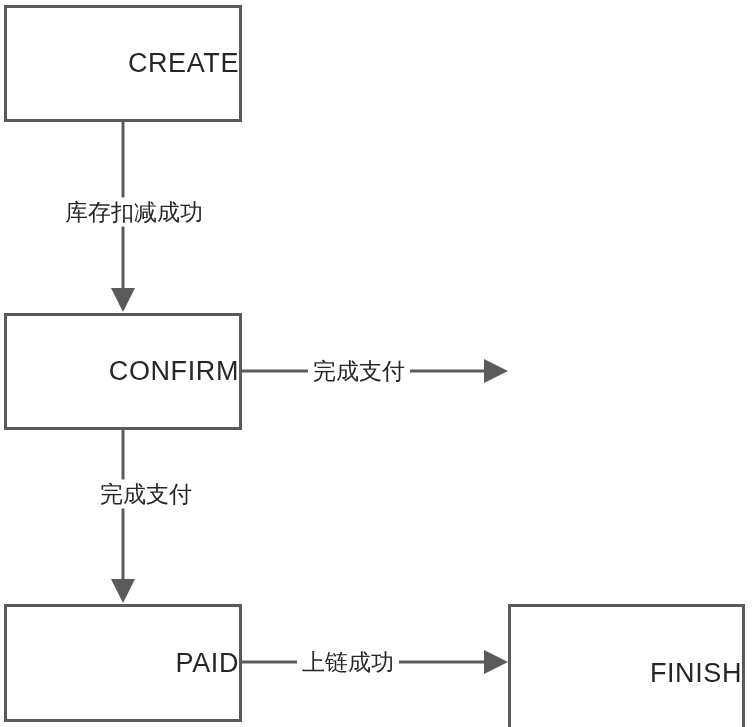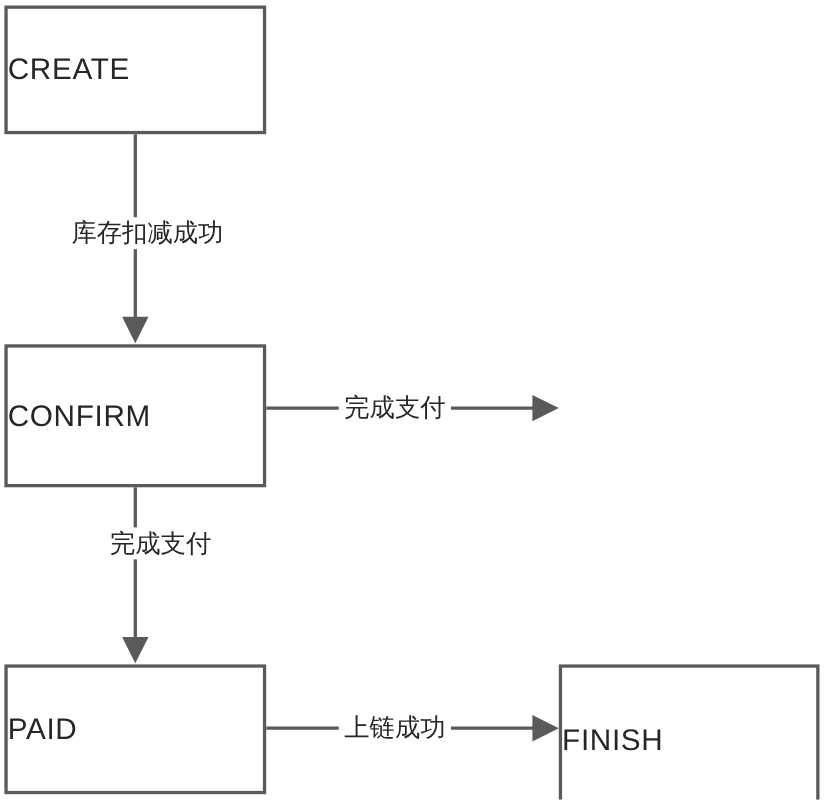--- a/index.html
+++ b/index.html
@@ -17,33 +17,33 @@
     background: #ffffff;
     overflow: hidden;
   }
   .state-node {
     position: absolute;
     box-sizing: border-box;
     border: 3px solid #5a5a5a;
     background: #ffffff;
     display: flex;
     align-items: center;
-    justify-content: flex-start;
+    justify-content: flex-end;
     z-index: 3;
   }
   .state-label {
     font-size: 27px;
     color: #262626;
     letter-spacing: 0.6px;
     line-height: 1;
     white-space: nowrap;
   }
   
   #node-create   { left: 4px;   top: 5px;   width: 238px; height: 117px; }
-  #node-confirm  { left: 4px;   top: 313px; width: 238px; height: 130px; }
+  #node-confirm  { left: 4px;   top: 313px; width: 238px; height: 117px; }
   #node-closed   { left: 508px; top: 313px; width: 237px; height: 117px; }
   #node-paid     { left: 4px;   top: 604px; width: 238px; height: 118px; }
   #node-finish   { left: 508px; top: 604px; width: 237px; height: 138px; }
 
   .edge-layer {
     position: absolute;
     left: 0;
     top: 0;
     width: 752px;
     height: 727px;
@@ -64,21 +64,21 @@
     color: #262626;
     font-size: 23px;
     line-height: 1;
     white-space: nowrap;
     padding: 3px 5px;
     transform: translate(-50%, -50%);
   }
   #label-create-confirm  { left: 134px; top: 212px; text-align: center; }
   #label-confirm-closed  { left: 359px; top: 371px; }
   #label-confirm-paid    { left: 134px; top: 494px; margin-left: 12px; }
-  #label-paid-finish     { left: 359px; top: 662px; text-align: center; }
+  #label-paid-finish     { left: 348px; top: 662px; text-align: center; }
 </style>
 </head>
 <body>
 
 <div id="diagram-canvas">
 
   <svg class="edge-layer" width="752" height="727" viewBox="0 0 752 727" xmlns="http://www.w3.org/2000/svg">
 
     <g>
       <line class="edge-line" x1="123" y1="122" x2="123" y2="296"></line>

